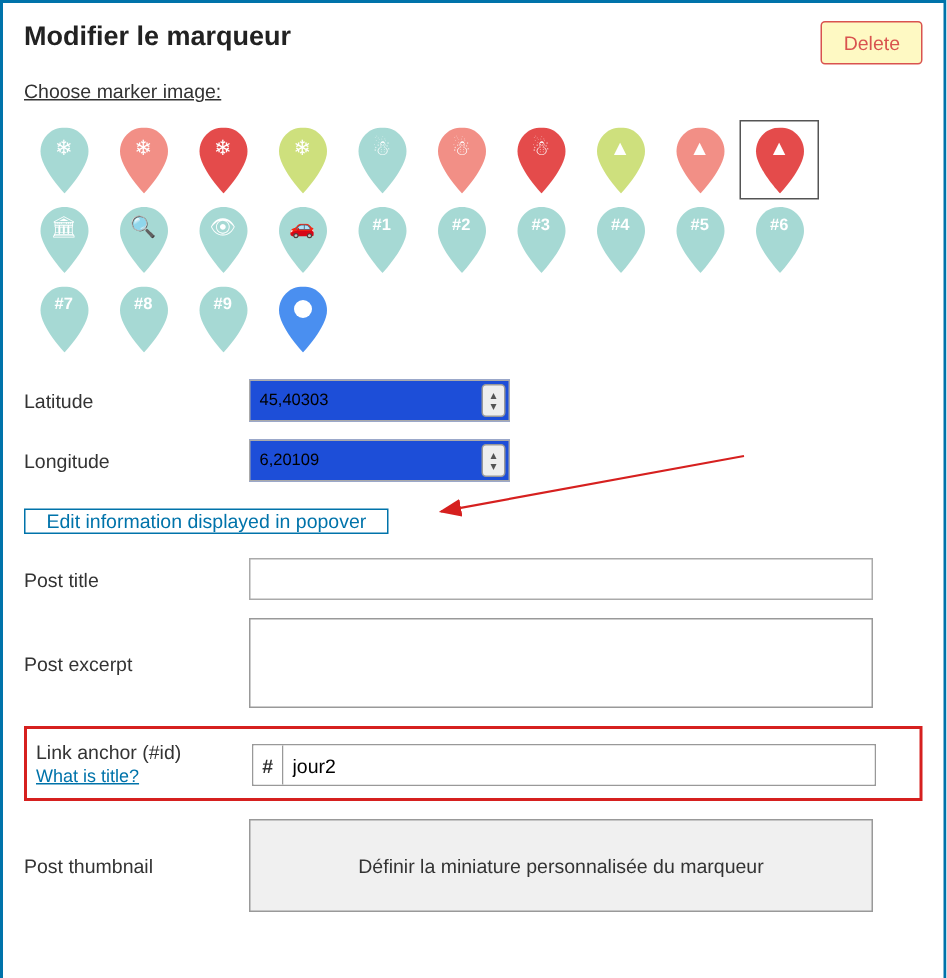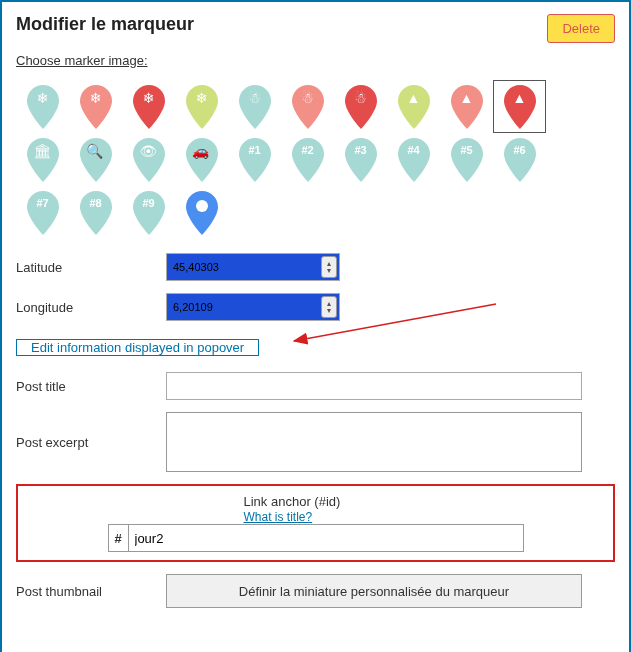--- a/index.html
+++ b/index.html
@@ -24,21 +24,21 @@
     margin-bottom: 10px;
   }
   .title {
     font-size: 18px;
     font-weight: 600;
     color: #222;
   }
   .delete-btn {
     border: 1px solid #d9534f;
     color: #d9534f;
-    background: #fde047;
+    background: #fef9c3;
     padding: 6px 14px;
     font-size: 13px;
     cursor: pointer;
     border-radius: 3px;
   }
   .choose-label {
     font-size: 13px;
     color: #333;
     margin-bottom: 12px;
     text-decoration: underline;
@@ -152,22 +152,21 @@
     height: 28px;
     border: 1px solid #aaa;
     padding: 2px 6px;
     font-size: 13px;
   }
   .hl-box {
     border: 2px solid #d6201f;
     padding: 8px 6px 8px 6px;
     margin: 10px 0 12px 0;
     display: flex;
-    align-items: center;
-    flex-direction: column;
+    align-items: flex-end;
   }
   .hl-box .lblcol {
     width: 144px;
     font-size: 13px;
   }
   .hl-box .lblcol a {
     color: #0073aa;
     text-decoration: underline;
     font-size: 12px;
   }
@@ -189,21 +188,21 @@
   }
   .anchor-wrap input {
     flex: 1;
     border: none;
     padding: 2px 6px;
     font-size: 13px;
     outline: none;
   }
   .thumb-btn {
     width: 416px;
-    height: 34px;
+    height: 62px;
     border: 1px solid #999;
     background: #f0f0f0;
     color: #333;
     font-size: 13px;
     cursor: pointer;
   }
 </style>
 </head>
 <body>
 

